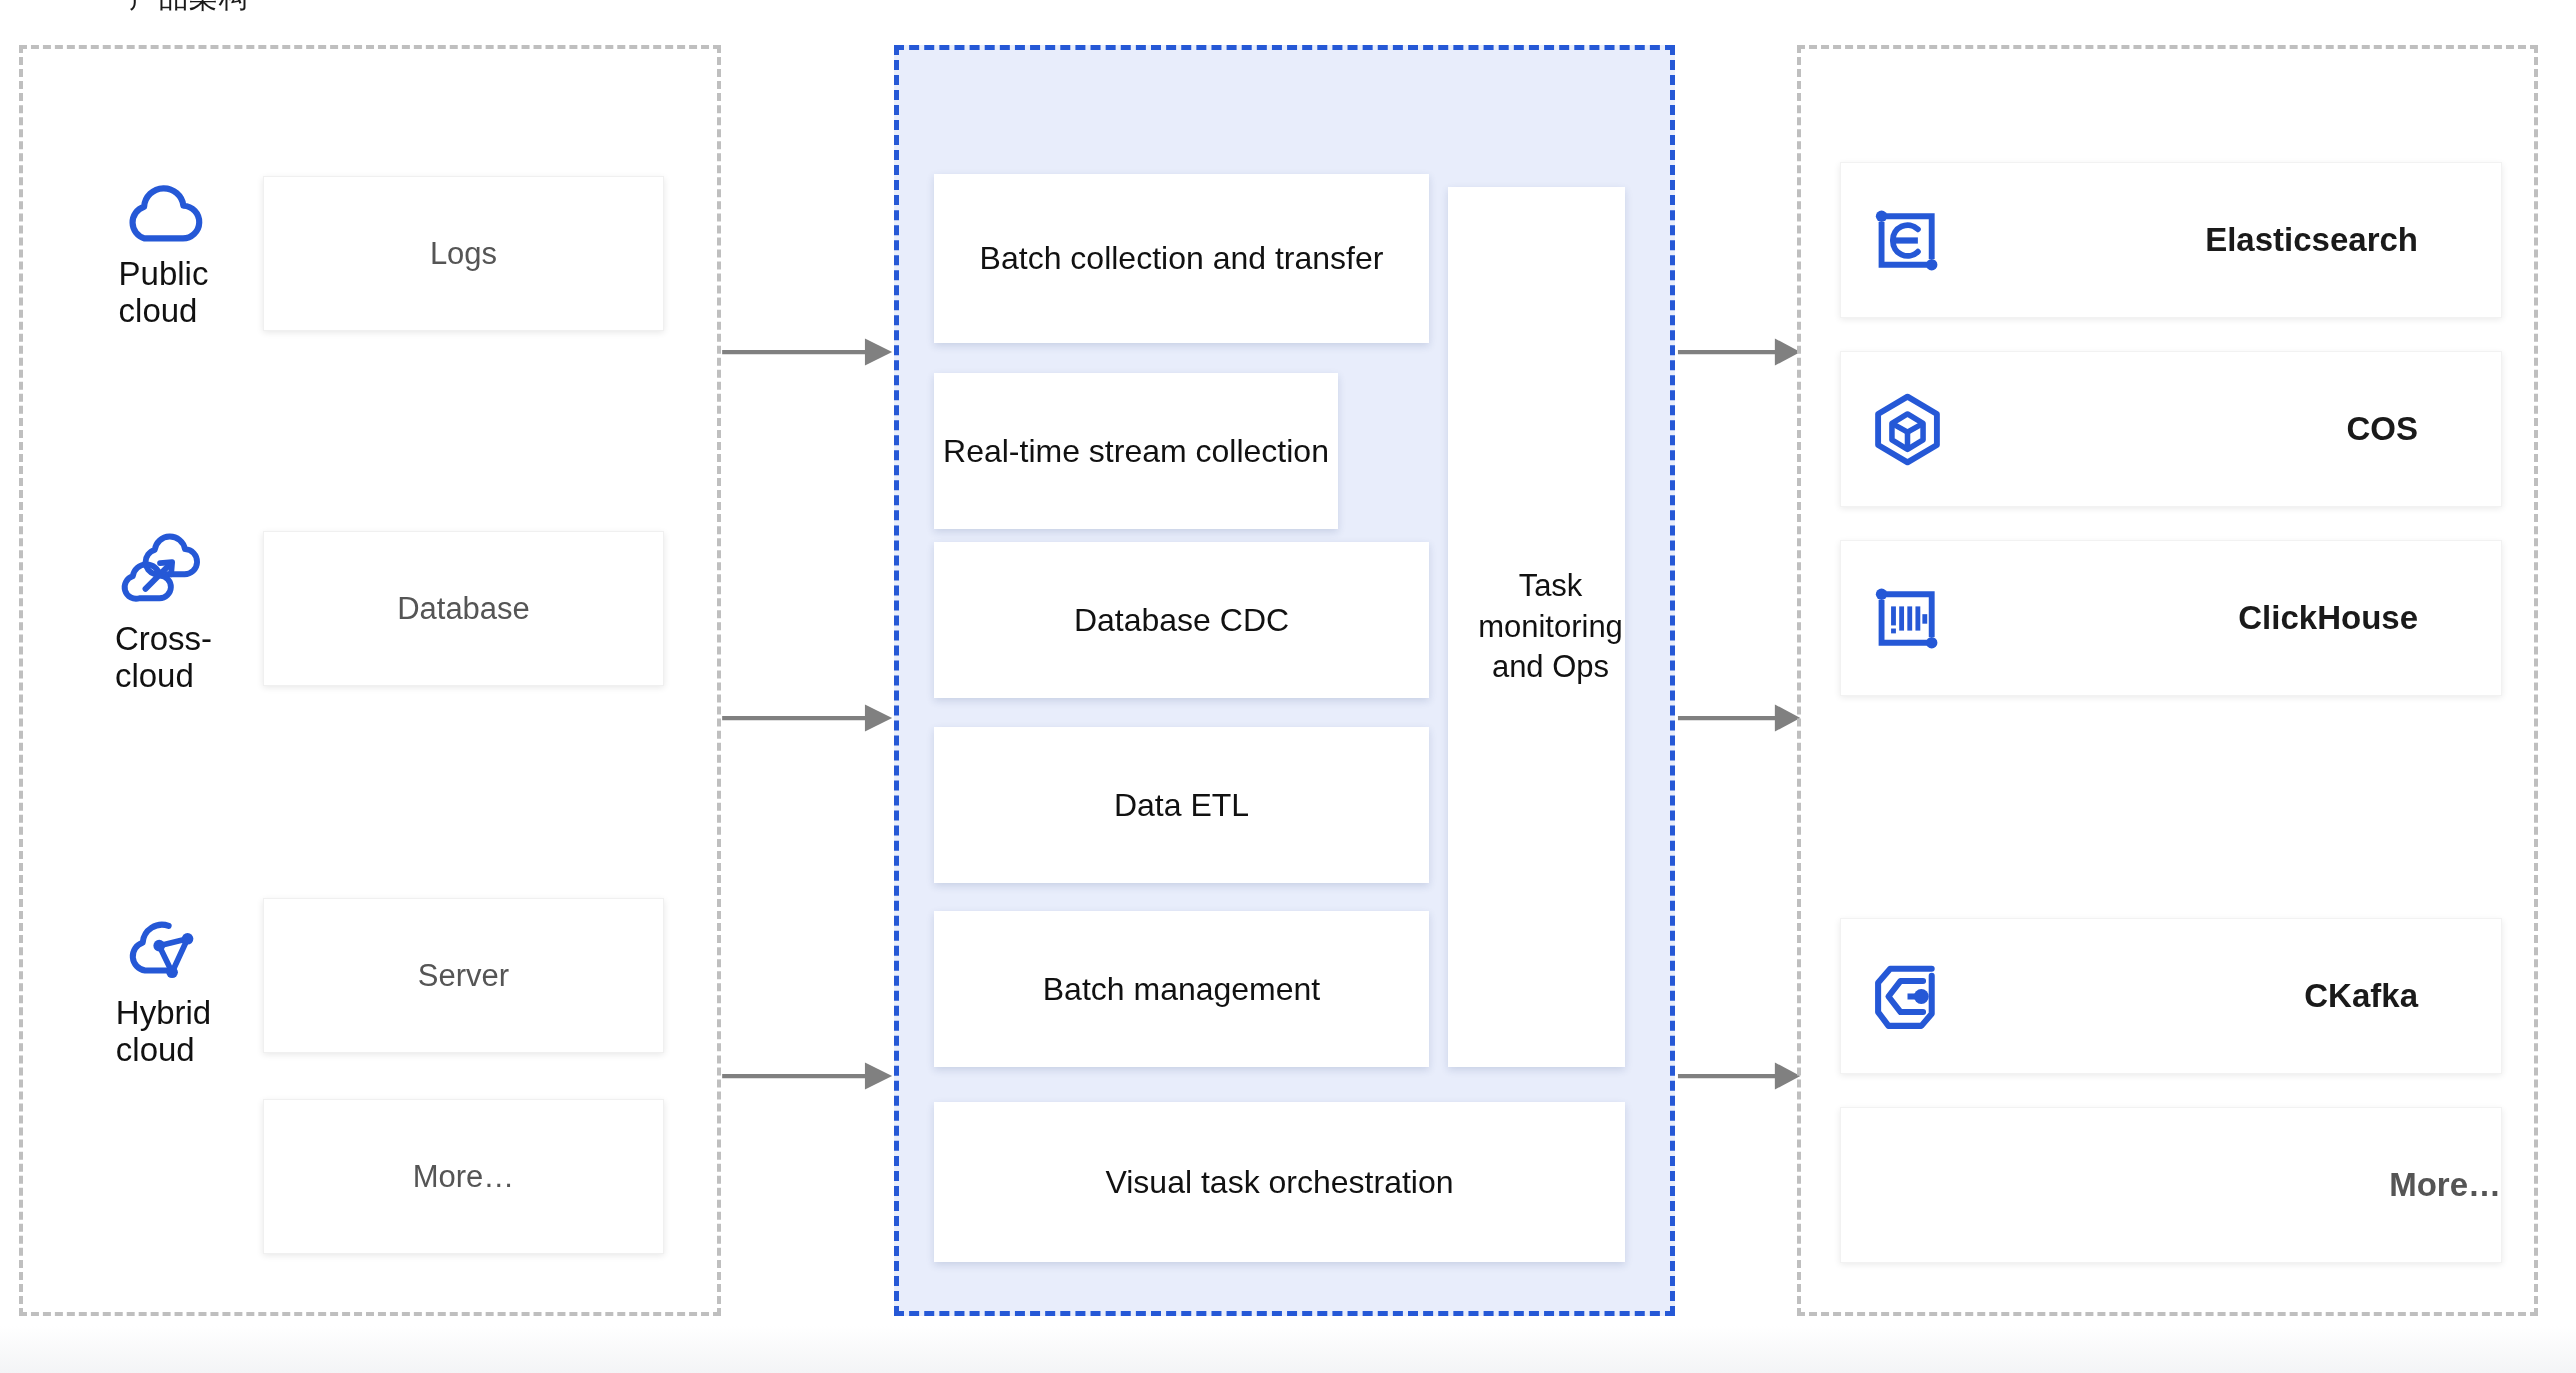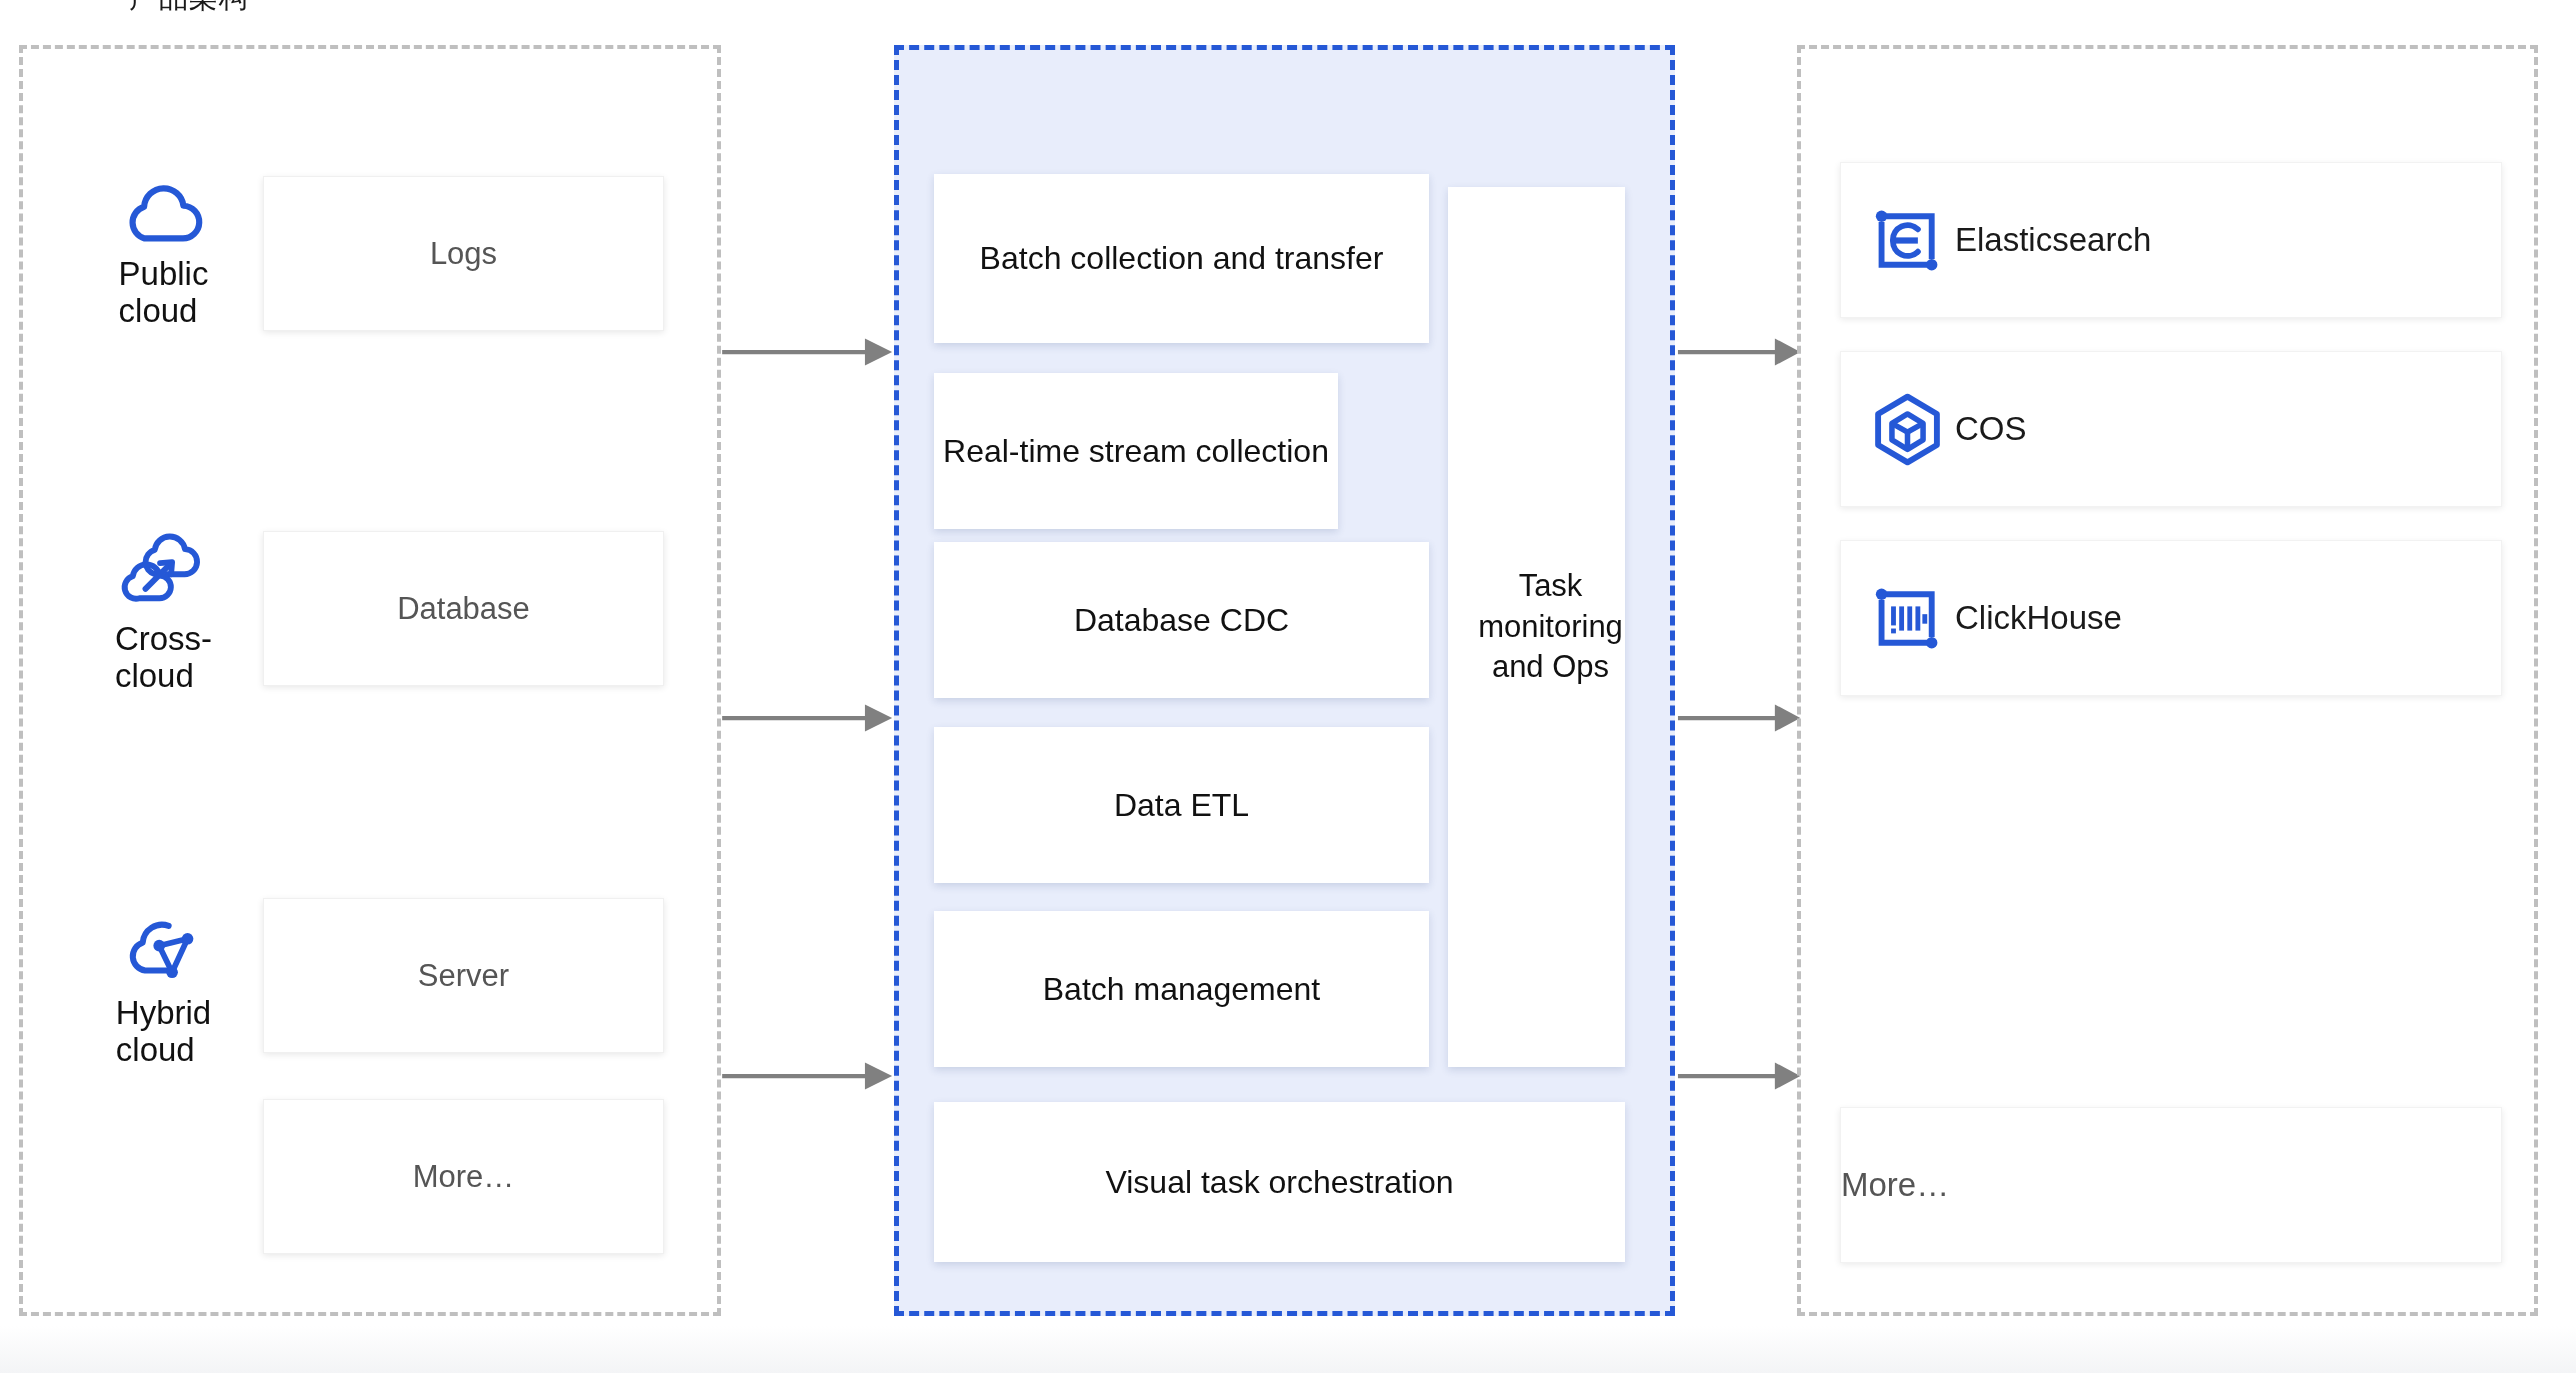--- a/index.html
+++ b/index.html
@@ -134,24 +134,25 @@
     width: 95px;
     margin-left: 19px;
     display: flex;
     align-items: center;
     justify-content: center;
     flex: none;
   }
   .prod-icon svg { display: block; }
   .prod-name {
     flex: 1;
-    text-align: left;
+    text-align: right;
     font-size: 33px;
     color: #1a1a1a;
     padding-right: 83px;
+    font-weight: bold;
   }
   .prod-card.more {
     justify-content: center;
   }
   .prod-card.more .prod-name {
     padding-right: 0;
     color: #555555;
     font-size: 33px;
   }
 
@@ -326,20 +327,31 @@
         <rect x="14.5" y="29.8" width="2.8" height="2.8" fill="#2558d6"></rect>
         <rect x="32.6" y="21.5" width="2.8" height="5.5" fill="#2558d6"></rect>
         <circle cx="9" cy="10" r="3.3" fill="#2558d6"></circle>
         <circle cx="38" cy="38" r="3.3" fill="#2558d6"></circle>
       </svg>
     </span>
     <span class="prod-name">ClickHouse</span>
   </div>
 
 
+  <div class="prod-card" style="left:1840px; top:918px; width:662px; height:156px;">
+    <span class="prod-icon">
+      <svg width="83" height="83" viewBox="0 0 48 48">
+        <path d="M38 8 H14 L7 16 V33 L13 41 H32 L38 34 V12" fill="none" stroke="#2558d6" stroke-width="3.5" stroke-linejoin="round" stroke-linecap="round"></path>
+        <path d="M33 15 H20 L13 24 L20 33 H33" fill="none" stroke="#2558d6" stroke-width="3.5" stroke-linejoin="round" stroke-linecap="round"></path>
+        <line x1="24" y1="24" x2="33" y2="24" stroke="#2558d6" stroke-width="3.5"></line>
+        <circle cx="32" cy="24" r="4.3" fill="#2558d6"></circle>
+      </svg>
+    </span>
+    <span class="prod-name">CKafka</span>
+  </div>
 
   <div class="prod-card more" style="left:1840px; top:1107px; width:662px; height:156px;">
     <span class="prod-name">More…</span>
   </div>
 
   <div class="page-fade"></div>
 </div>
 
 
 </body></html>

